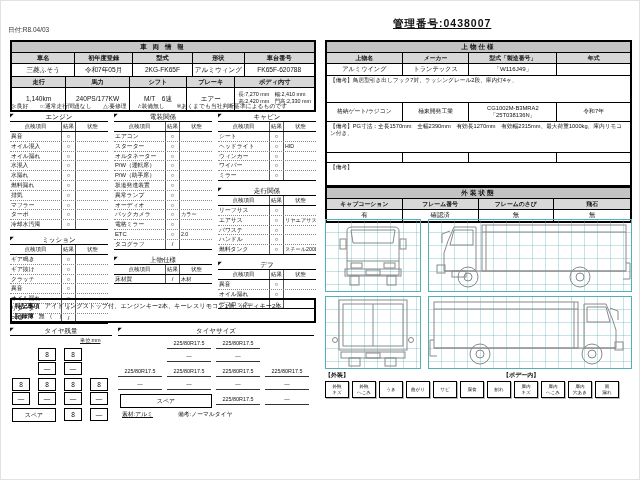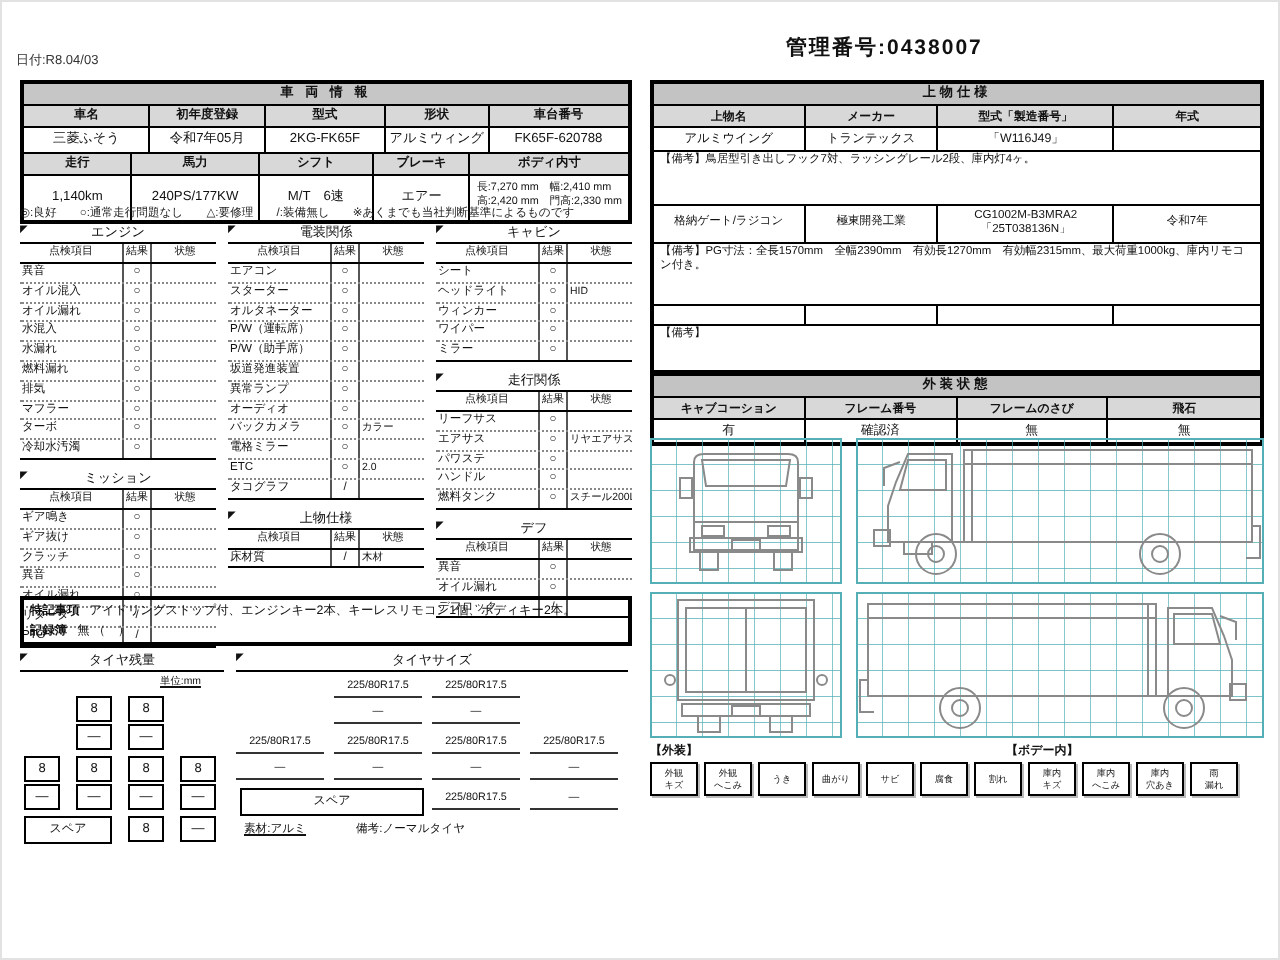--- a/index.html
+++ b/index.html
@@ -5,21 +5,21 @@
   html,body{margin:0;padding:0;}
   body{background:#c9c9c9;font-family:"Liberation Sans","DejaVu Sans",sans-serif;color:#111;}
   .page{position:relative;width:640px;height:480px;background:#fff;overflow:hidden;margin:0;
         box-shadow:inset 0 0 0 1px #e2e2e2;}
   .abs{position:absolute;}
   .prel{white-space:pre-line;}
 
   
   .h-date{left:8px;top:26px;font-size:6.5px;color:#333;}
   .h-title{left:120px;top:24px;width:160px;text-align:center;font-size:9.5px;font-weight:bold;letter-spacing:3px;}
-  .h-ctrl{left:393px;top:17px;font-size:10.5px;font-weight:600;letter-spacing:1px;}
+  .h-ctrl{left:393px;top:17px;font-size:10.5px;font-weight:600;letter-spacing:1px;text-decoration:underline;}
 
   
   .vi{left:10px;top:40px;width:306px;border:2px solid #000;box-sizing:border-box;background:#fff;}
   .vi-title{height:10px;line-height:10px;background:#c6c6c6;border-bottom:1px solid #000;
             text-align:center;font-size:6.5px;font-weight:bold;letter-spacing:2px;}
   .vi-row{display:flex;border-bottom:1px solid #000;}
   .vi-row:last-child{border-bottom:none;}
   .vic{border-right:1px solid #000;text-align:center;overflow:hidden;box-sizing:border-box;}
   .vic:last-child{border-right:none;}
   .vi-h{height:10px;line-height:10px;font-size:6.2px;background:#d8d8d8;font-weight:600;}

